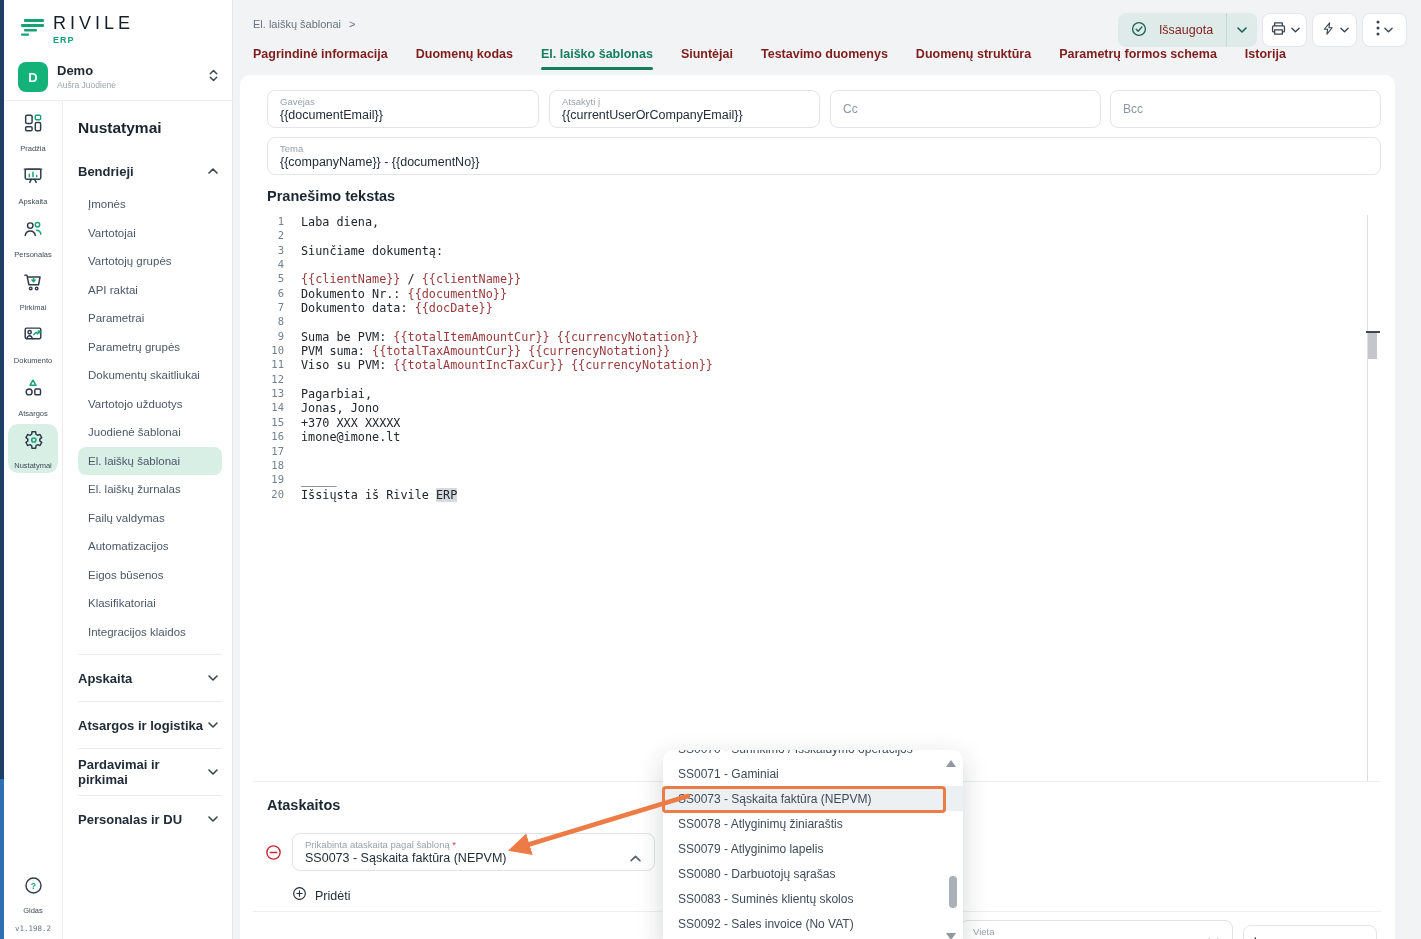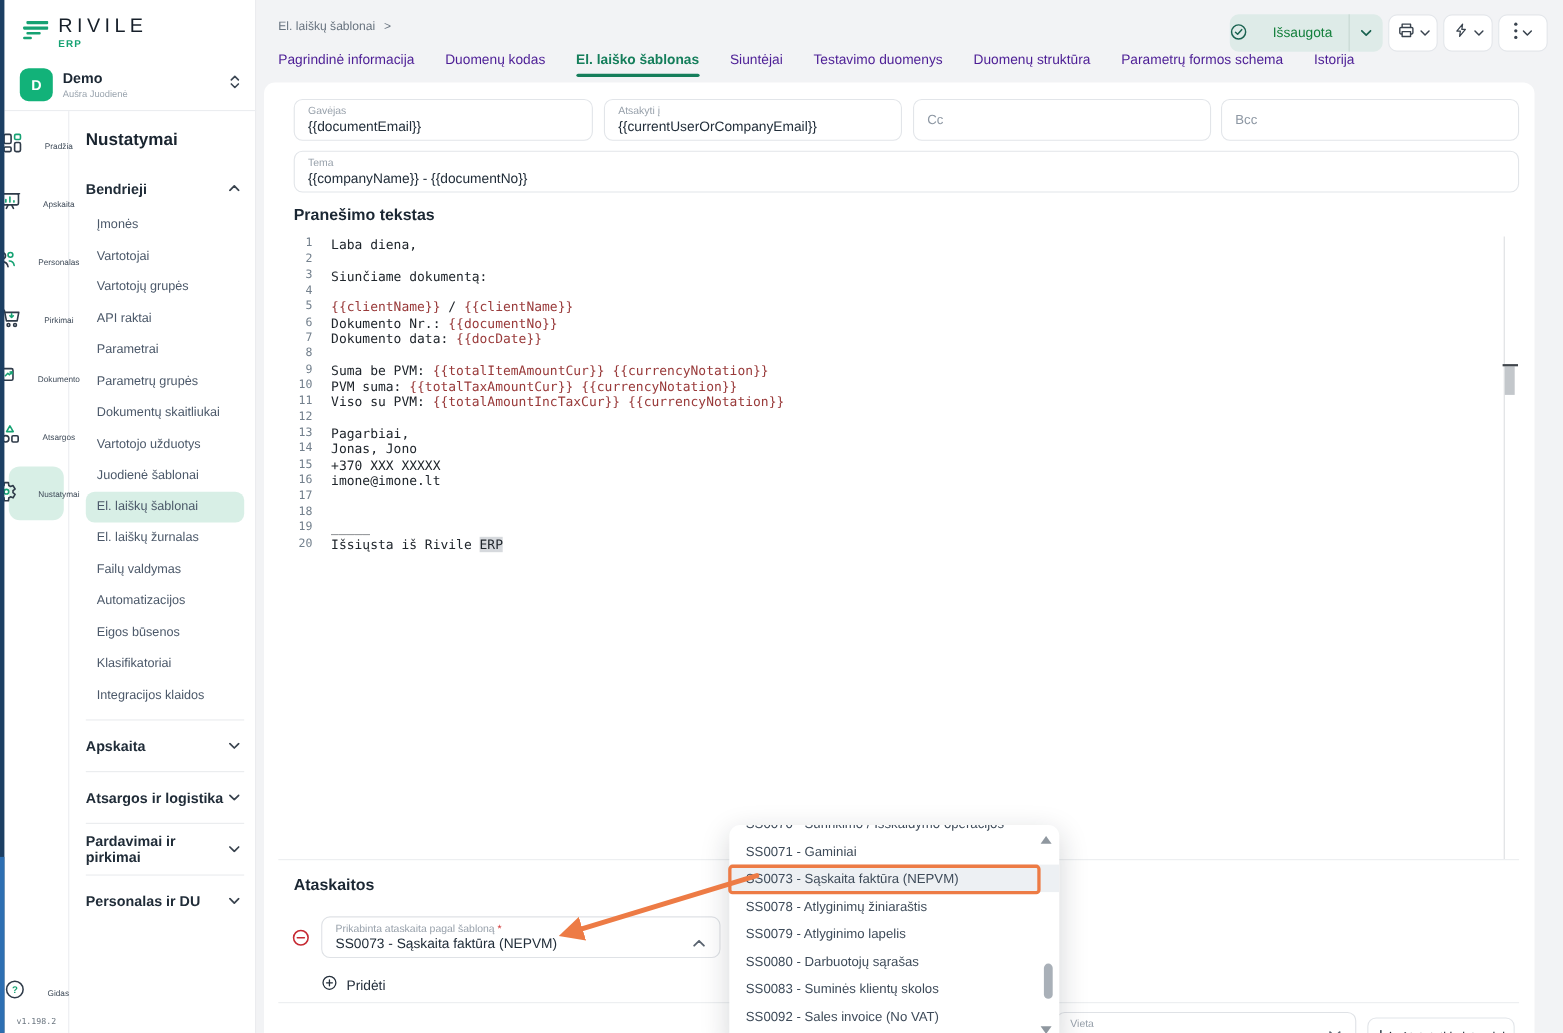--- a/index.html
+++ b/index.html
@@ -19,48 +19,48 @@
   .logo-sub { font-size:9px; font-weight:bold; letter-spacing:1px; color:#16a273; margin-top:1px; }
   .account { position:absolute; left:14px; top:60px; width:203px; height:34px; display:flex; align-items:center; gap:9px; cursor:pointer; }
   .avatar { width:30px; height:30px; border-radius:8px; background:#12b279; color:#fff; font-size:13px; font-weight:bold; display:flex; align-items:center; justify-content:center; }
   .acc-name { font-size:13px; font-weight:bold; color:#1b2733; line-height:14px; }
   .acc-user { font-size:8.5px; color:#9aa4ae; margin-top:2px; }
   .acc-sort { margin-left:auto; margin-right:2px; }
   .sb-hdiv { position:absolute; left:0; top:100px; width:229px; height:1px; background:#ebedf0; }
   .sb-vdiv { position:absolute; left:58px; top:101px; bottom:0; width:1px; background:#ebedf0; }
 
   .rail { position:absolute; left:0; top:106px; width:58px; display:flex; flex-direction:column; }
-  .rail-item { height:53px; display:flex; align-items:center; justify-content:center; gap:19px; cursor:pointer; }
+  .rail-item { height:53px; display:flex; flex-direction:column; align-items:center; justify-content:center; gap:6px; cursor:pointer; }
   .rail-item.active { background:#d8efe6; border-radius:10px; margin:0 4px; height:49px; padding-top:2px; }
   .rail-lb { font-size:7.5px; color:#3f4b59; }
   .rail-foot { position:absolute; left:0; bottom:6px; width:58px; display:flex; flex-direction:column; align-items:center; }
   .version { font-family:"DejaVu Sans Mono", monospace; font-size:7.5px; color:#6b7680; margin-top:9px; }
 
   .menu { position:absolute; left:59px; top:101px; right:0; bottom:0; padding:18px 10px 0 15px; }
   .menu-title { font-size:15.5px; font-weight:bold; color:#19242f; height:22px; margin-bottom:16px; }
   .menu-sec { height:28px; display:flex; align-items:center; justify-content:space-between; font-size:13px; font-weight:bold; color:#202c38; cursor:pointer; padding-right:4px; }
   .menu-items { margin-top:5px; margin-bottom:8px; }
   .menu-item { height:28.5px; display:flex; align-items:center; font-size:11.5px; color:#4b5869; padding-left:10px; cursor:pointer; border-radius:8px; }
   .menu-item.active { background:#d8efe6; }
   .menu-collapsed { border-top:1px solid #e9ebee; height:47px; display:flex; align-items:center; justify-content:space-between; font-size:13px; font-weight:bold; color:#202c38; cursor:pointer; padding-right:4px; }
   .chev { color:#39434e; display:flex; }
 
   
   .crumbs { position:absolute; left:253px; top:18px; display:flex; align-items:center; gap:8px; z-index:5; }
   .crumb { font-size:11px; color:#68737f; cursor:pointer; }
   .crumb-sep { font-size:11px; color:#68737f; }
   .page-title { font-size:15px; font-weight:bold; color:#1b2733; }
   .saved-group { position:absolute; left:1118px; top:13px; width:139px; height:34px; background:#deebe8; border-radius:8px; display:flex; align-items:center; cursor:pointer; }
-  .saved-main { flex:1; display:flex; align-items:center; gap:23px; font-size:12.5px; color:#15803d; }
+  .saved-main { flex:1; display:flex; align-items:center; justify-content:center; gap:12px; font-size:12.5px; color:#7f1d1d; }
   .saved-sep { width:1px; height:34px; background:#c6d8d2; }
   .saved-caret { width:30px; display:flex; align-items:center; justify-content:center; color:#1a6351; }
   .tool-btn { position:absolute; top:13px; width:45px; height:34px; background:#fff; border:1px solid #e3e6ea; border-radius:8px; display:flex; align-items:center; justify-content:center; gap:4px; cursor:pointer; color:#39434e; }
 
   .tabs { position:absolute; left:253px; top:47px; display:flex; gap:28px; z-index:5; }
-  .tab { position:relative; font-size:12.5px; color:#4c1d95; padding-bottom:8px; cursor:pointer; }
+  .tab { position:relative; font-size:12.5px; color:#7f1d1d; padding-bottom:8px; cursor:pointer;font-weight:bold; }
   .tab.active { color:#157e5b; font-weight:bold; }
   .tab.active::after { content:""; position:absolute; left:0; right:0; bottom:-1px; height:3px; border-radius:2px; background:#157e5b; }
 
   
   .card { position:absolute; left:240px; top:75px; width:1155px; height:900px; background:#fff; border-radius:10px 10px 0 0; z-index:1; }
   .field { position:absolute; height:38px; border:1px solid #e2e5e9; border-radius:8px; padding:5px 12px; background:#fff; }
   .flabel { font-size:9.5px; color:#98a1ab; line-height:11px; white-space:nowrap; }
   .fvalue { font-size:12.5px; color:#222e3a; line-height:16px; white-space:nowrap; }
   .req { color:#d23b3b; }
   .sec-heading { position:absolute; font-size:14.5px; font-weight:bold; color:#1b2733; }

